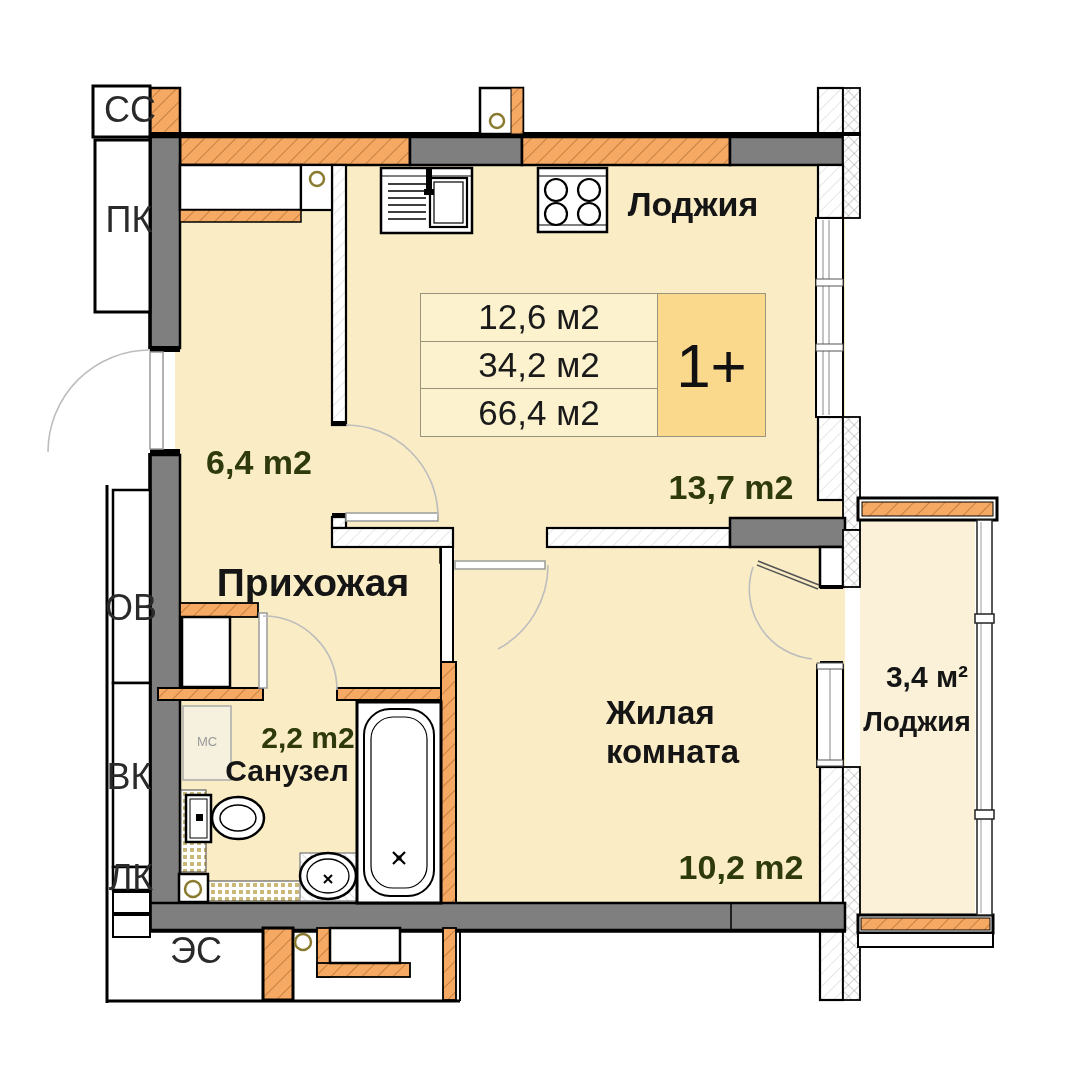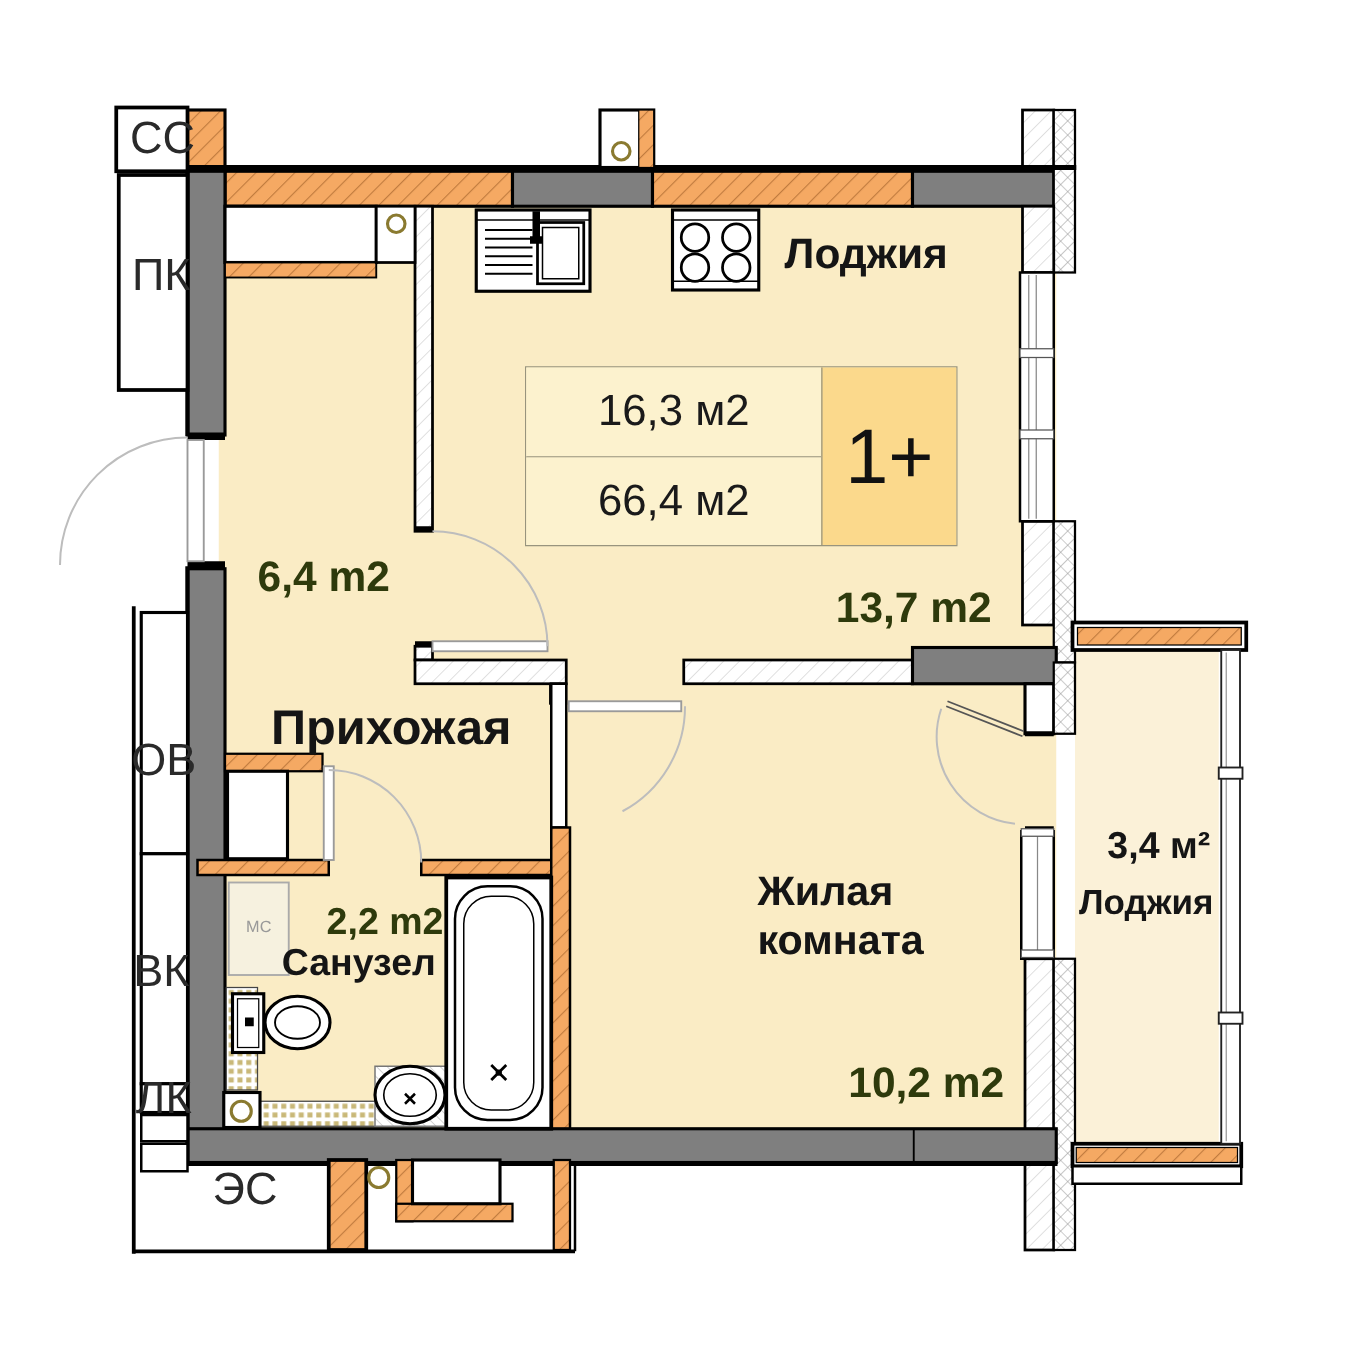--- a/index.html
+++ b/index.html
@@ -288,19 +288,20 @@
   <div class="lbl shaft" style="left:131px;top:608px">ОВ</div>
   <div class="lbl shaft" style="left:129px;top:777px">ВК</div>
   <div class="lbl shaft" style="left:131px;top:878px">ЛК</div>
   <div class="lbl shaft" style="left:196px;top:951px">ЭС</div>
 
   <div class="mc-lbl" style="left:207px;top:741px">МС</div>
 </div>
 
 <div class="info">
   <div class="col">
-    <div class="row">16,3 м2</div>
+    <div class="row">12,6 м2</div>
+    <div class="row">34,2 м2</div>
     <div class="row">66,4 м2</div>
   </div>
   <div class="badge">1+</div>
 </div>
 
 </div>
 
 </body></html>

